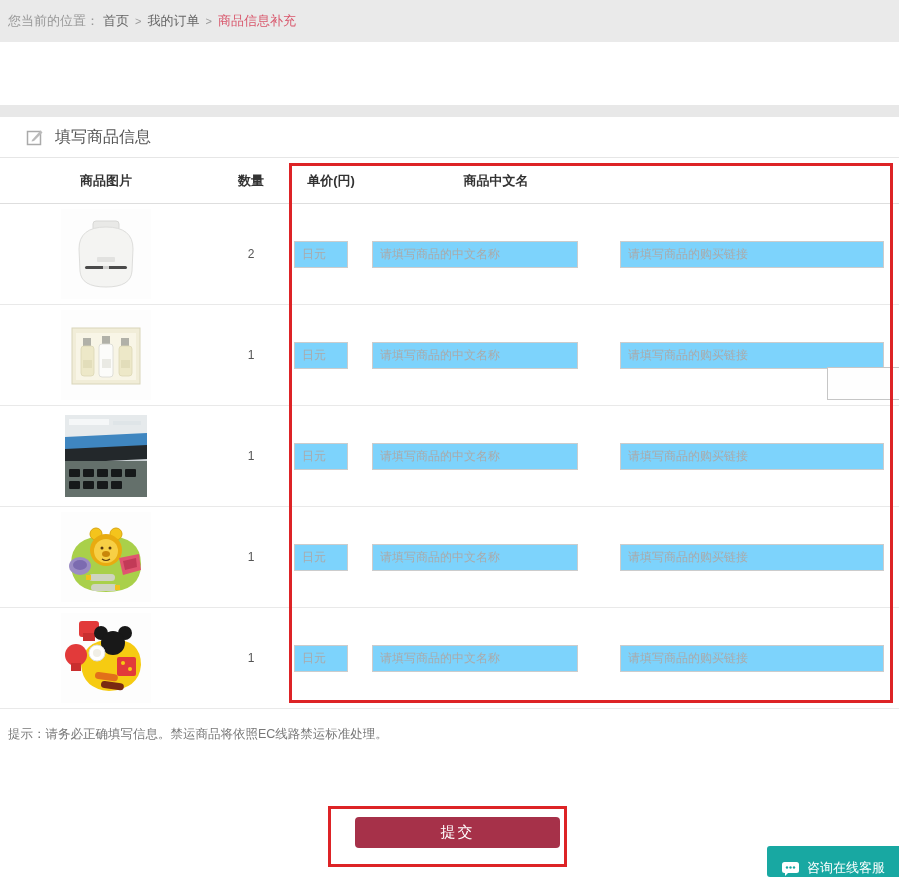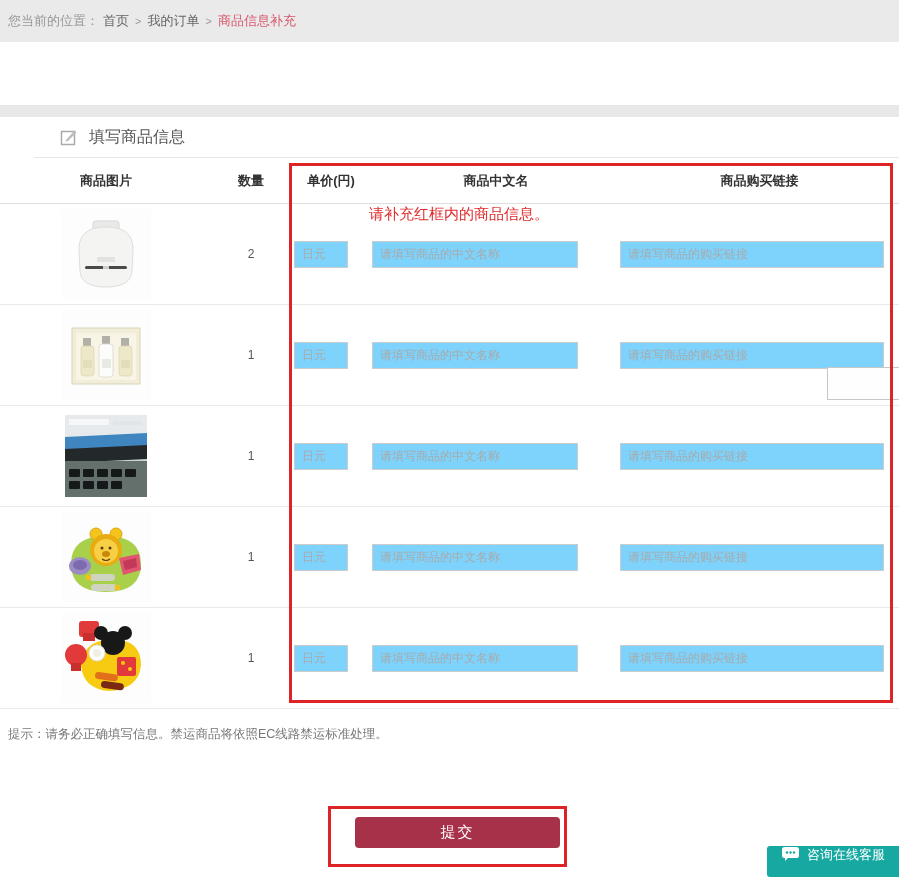--- a/index.html
+++ b/index.html
@@ -16,21 +16,21 @@
   
   .notice { position:absolute; left:0; top:43px; width:899px; height:62px; background:#fbf8cd;
             display:flex; align-items:center; justify-content:center;
             color:#f7a823; font-size:13.5px; }
 
   .graystrip { position:absolute; left:0; top:105px; width:899px; height:12px; background:#e8e8e8; }
 
   
   .content { position:absolute; left:0; top:117px; width:899px; background:#fff; }
 
-  .section-head { height:41px; border-bottom:1px solid #e6e6e6; display:flex; align-items:center; padding-left:26px;margin-left:34px; }
+  .section-head { height:41px; border-bottom:1px solid #e6e6e6; display:flex; align-items:center; padding-left:26px; }
   .section-head .title { font-size:16px; color:#555; margin-left:10px; }
 
   .g-row { display:grid; grid-template-columns:212px 78px 82px 248px 279px; align-items:center; }
   .thead { height:46px; border-bottom:1px solid #dedede; font-size:13px; font-weight:bold; color:#333; }
   .thead > div { text-align:center; }
   .trow { height:101px; border-bottom:1px solid #e9e9e9; }
 
   .cell-img { display:flex; justify-content:center; }
   .cell-qty { text-align:center; font-size:12px; color:#555; }
 
@@ -51,21 +51,21 @@
   .stray-box { position:absolute; left:827px; top:367px; width:72px; height:33px;
                background:#fefefe; border:1px solid #c6c6c6; border-right:none; z-index:2; }
 
   .tip { position:absolute; left:8px; top:726px; font-size:12.5px; color:#777; }
 
   .submit-btn { position:absolute; left:355px; top:817px; width:205px; height:31px;
                 background:#a63149; color:#fff; font-size:15px; border:none; border-radius:4px;
                 cursor:pointer; letter-spacing:2px; z-index:5; }
 
   .chat-btn { position:absolute; left:767px; top:846px; width:132px; height:31px; background:#18a8a2;
-              border-radius:3px 0 0 3px; display:flex; align-items:flex-start; justify-content:center;
+              border-radius:3px 0 0 3px; display:flex; align-items:flex-end; justify-content:center;
               gap:7px; cursor:pointer; z-index:8; }
   .chat-btn .label { color:#fff; font-size:13px; }
 
   .imgbox { width:90px; height:90px; display:flex; align-items:center; justify-content:center; }
 </style>
 </head>
 <body>
 
 <div id="page">
 
@@ -88,21 +88,20 @@
         <path d="M6 12 L14.5 2.5 L16.5 4.5 L8 13 L5.5 13.6 Z" fill="#bbb"></path>
       </svg>
       <span class="title">填写商品信息</span>
     </div>
 
     <div class="g-row thead">
       <div>商品图片</div>
       <div>数量</div>
       <div>单价(円)</div>
       <div>商品中文名</div>
-      <div>商品购买链接</div>
     </div>
 
     <div class="g-row trow">
       <div class="cell-img">
         <svg class="imgbox" viewBox="0 0 90 90">
           <rect x="0" y="0" width="90" height="90" fill="#fdfdfd"></rect>
           <rect x="32" y="12" width="26" height="10" rx="3" fill="#e9e9e7" stroke="#d7d7d5" stroke-width="1"></rect>
           <path d="M18 40 Q18 18 45 18 Q72 18 72 40 L71 62 Q70 78 45 78 Q20 78 19 62 Z" fill="#f4f4f2" stroke="#dddddb" stroke-width="1"></path>
           <rect x="36" y="48" width="18" height="5" rx="1" fill="#e2e2e0"></rect>
           <rect x="24" y="57" width="42" height="3" rx="1.5" fill="#4a4a4a"></rect>
@@ -221,21 +220,20 @@
       <div><input type="text" class="inp-price" placeholder="日元" style=""></div>
       <div><input type="text" class="inp-name" placeholder="请填写商品的中文名称" style=""></div>
       <div><input type="text" class="inp-link" placeholder="请填写商品的购买链接" style=""></div>
     </div>
 
   </div>
 
   <div class="stray-box"></div>
 
   <div class="red-rect" id="red-table-rect"></div>
-  <div class="red-note">请补充红框内的商品信息。</div>
 
   <div class="tip">提示：请务必正确填写信息。禁运商品将依照EC线路禁运标准处理。</div>
 
   <div class="red-rect" id="red-submit-rect"></div>
   <button class="submit-btn">提交</button>
 
   <div class="chat-btn">
     <svg width="19" height="16" viewBox="0 0 19 16">
       <rect x="1" y="1" width="17" height="11" rx="2.5" fill="#fff"></rect>
       <path d="M4 11 L4 15 L8 11 Z" fill="#fff"></path>

